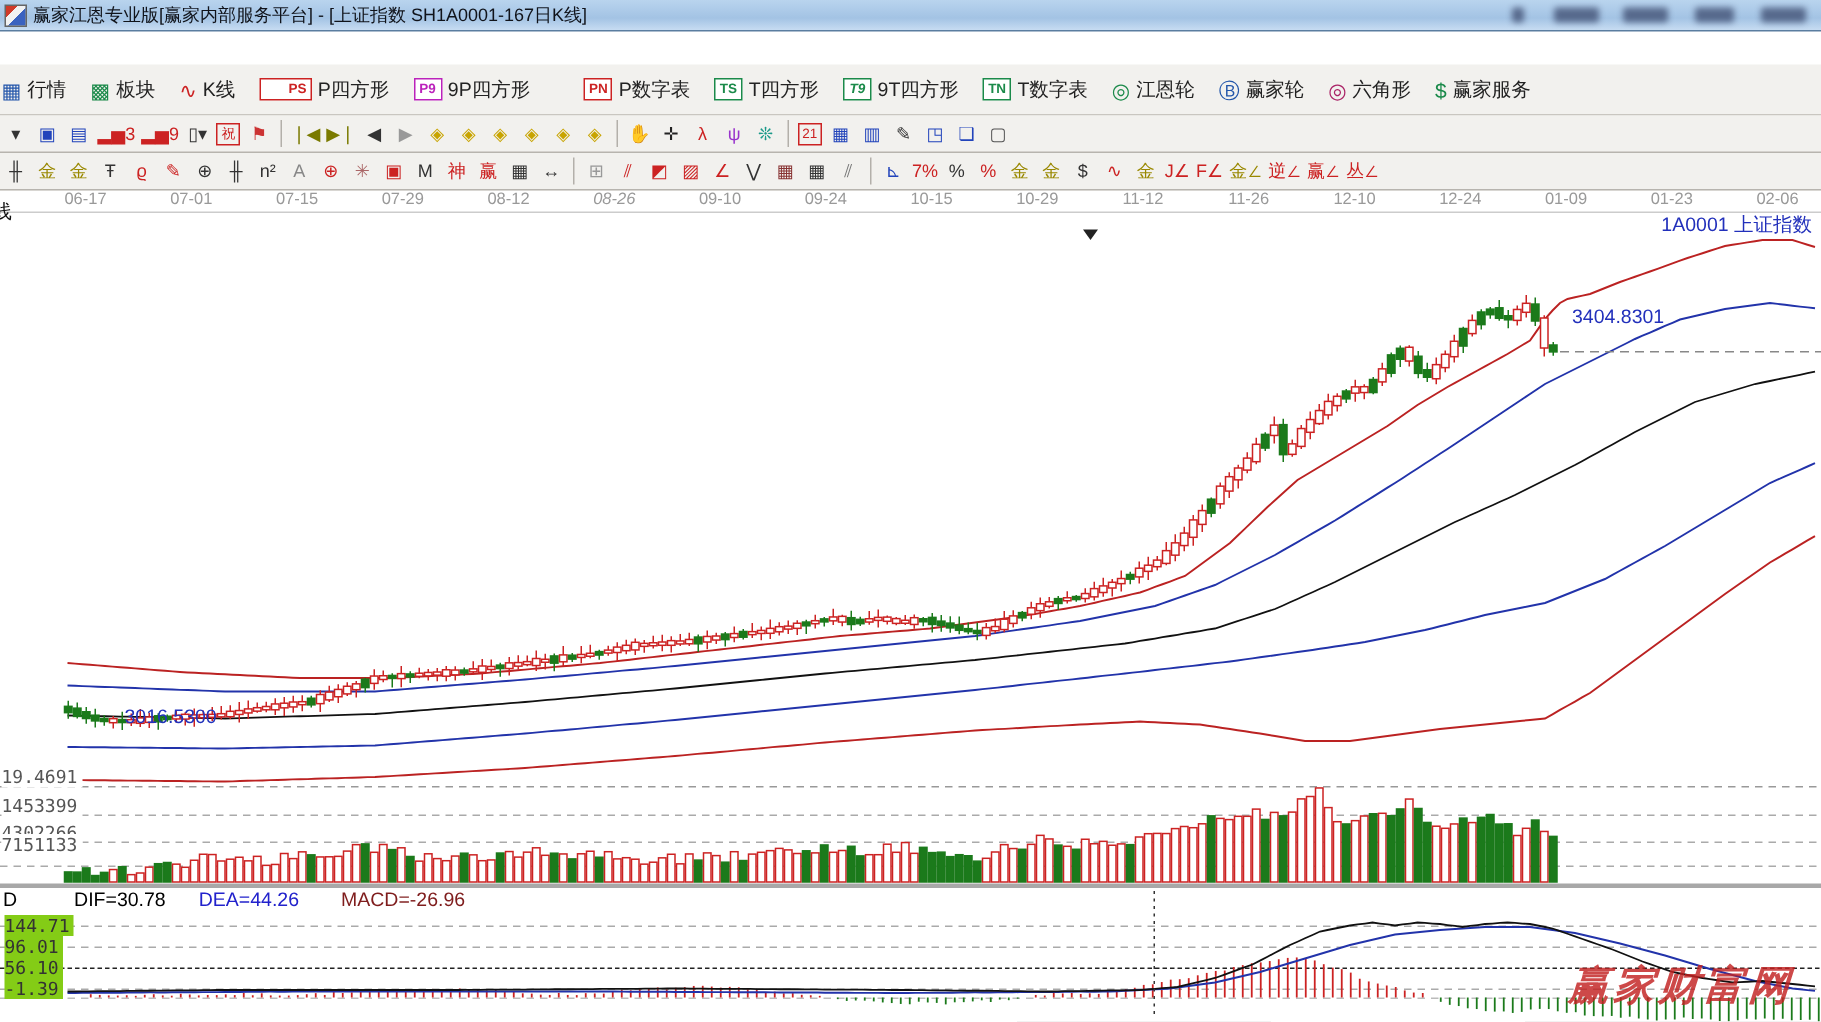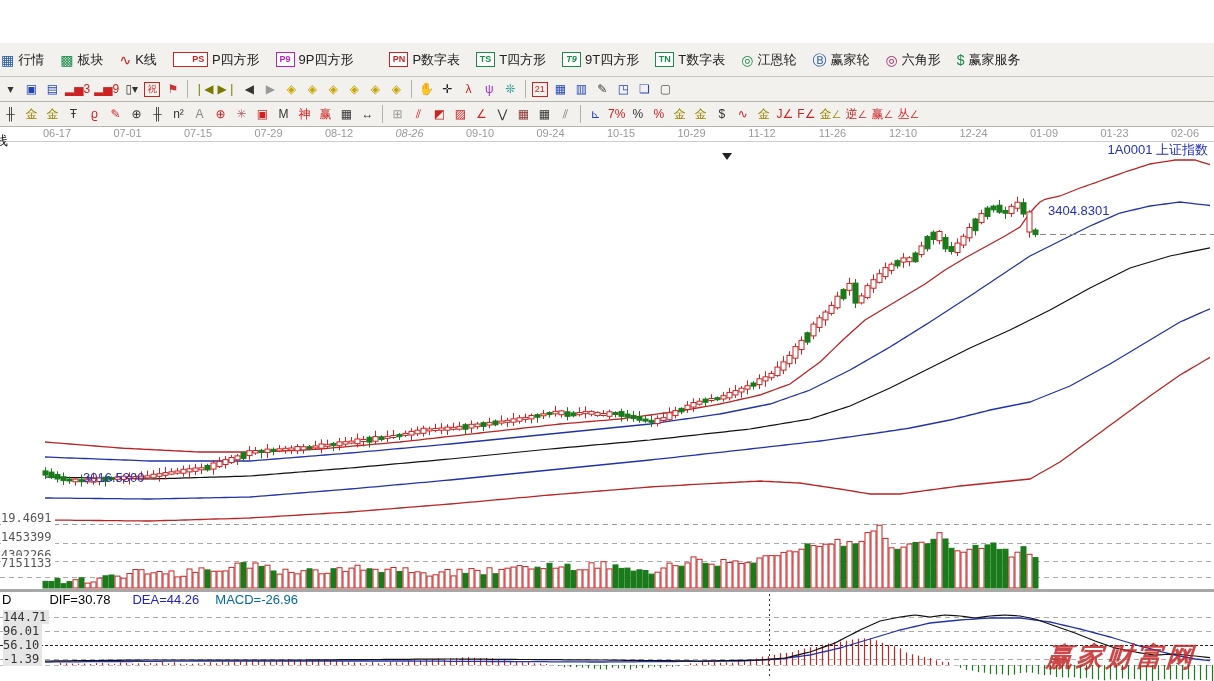--- a/index.html
+++ b/index.html
@@ -35,21 +35,21 @@
   #csvg{position:absolute;left:0;top:0;z-index:1;}
   .date-label{position:absolute;top:127px;width:46px;text-align:center;font-size:11px;color:#999;z-index:3;}
   #indheader{position:absolute;left:38px;top:143px;display:flex;gap:17px;font-size:13px;z-index:3;white-space:nowrap;}
   #symbol-label{position:absolute;right:6px;top:141px;font-size:13px;color:#2230bb;z-index:3;}
   #lastprice{position:absolute;left:1048px;top:203px;font-size:13px;color:#2230bb;z-index:3;}
   #refprice{position:absolute;left:83px;top:470px;font-size:13px;color:#2233bb;z-index:2;}
   .cutlabel{position:absolute;left:-5px;top:132px;font-size:13px;color:#111;z-index:3;}
   .scale-label{position:absolute;left:1px;font-family:"DejaVu Sans Mono",monospace;font-size:12px;
     color:#555;background:#fff;padding-right:3px;z-index:3;}
   .mscale-label{position:absolute;left:3px;font-family:"DejaVu Sans Mono",monospace;font-size:12px;
-    color:#333;background:#e5e5e5;padding-right:3px;z-index:3;}
+    color:#333;background:#84cc16;padding-right:3px;z-index:3;}
   #macdheader{position:absolute;left:2px;top:592px;display:flex;font-size:13px;z-index:3;white-space:nowrap;background:#fff;width:330px;}
   #watermark{position:absolute;left:1046px;top:639px;font-family:"DejaVu Serif",serif;font-weight:bold;
     font-style:italic;font-size:27px;letter-spacing:3px;color:#c32222;opacity:.82;transform:skewX(-4deg);
     z-index:5;pointer-events:none;}
 </style>
 </head>
 <body>
 
 <div id="app">
 
@@ -798,31 +798,40 @@
     <div id="volscale">
         <span class="scale-label" style="top: 511px;">19.4691</span>
         <span class="scale-label" style="top: 530px;">1453399</span>
         <span class="scale-label" style="top: 548px;">4302266</span>
         <span class="scale-label" style="top: 556px;">7151133</span>
       </div>
     <div id="macdheader">
       <span style="color:#000">D</span>
       <span style="color:#000;margin-left:38px">DIF=30.78</span>
       <span style="color:#2222cc;margin-left:22px">DEA=44.26</span>
-      <span style="color:#0369a1;margin-left:16px">MACD=-26.96</span>
+      <span style="color:#7f1d1d;margin-left:28px">MACD=-26.96</span>
     </div>
     <div id="macdscale">
         <span class="mscale-label" style="top: 610px;">144.71</span>
         <span class="mscale-label" style="top: 624px;">96.01</span>
         <span class="mscale-label" style="top: 638px;">56.10</span>
         <span class="mscale-label" style="top: 652px;">-1.39</span>
       </div>
     <div id="watermark">赢家财富网</div>
   </div>
 
+  <div id="titlebar">
+    <div id="app-icon"></div>
+    <span id="title">赢家江恩专业版[赢家内部服务平台] - [上证指数  SH1A0001-167日K线]</span>
+    <span class="blurblob" style="left:1008px;width:8px"></span>
+    <span class="blurblob" style="left:1036px;width:30px"></span>
+    <span class="blurblob" style="left:1082px;width:30px"></span>
+    <span class="blurblob" style="left:1130px;width:26px"></span>
+    <span class="blurblob" style="left:1174px;width:30px"></span>
+  </div>
   <div id="tbmain">
       <span class="tbtn">
         <span class="ticon" style="color: rgb(34, 85, 170);">▦</span>
         <span class="tlabel">行情</span>
       </span>
       <span class="tbtn">
         <span class="ticon" style="color: rgb(27, 138, 74);">▩</span>
         <span class="tlabel">板块</span>
       </span>
       <span class="tbtn">

